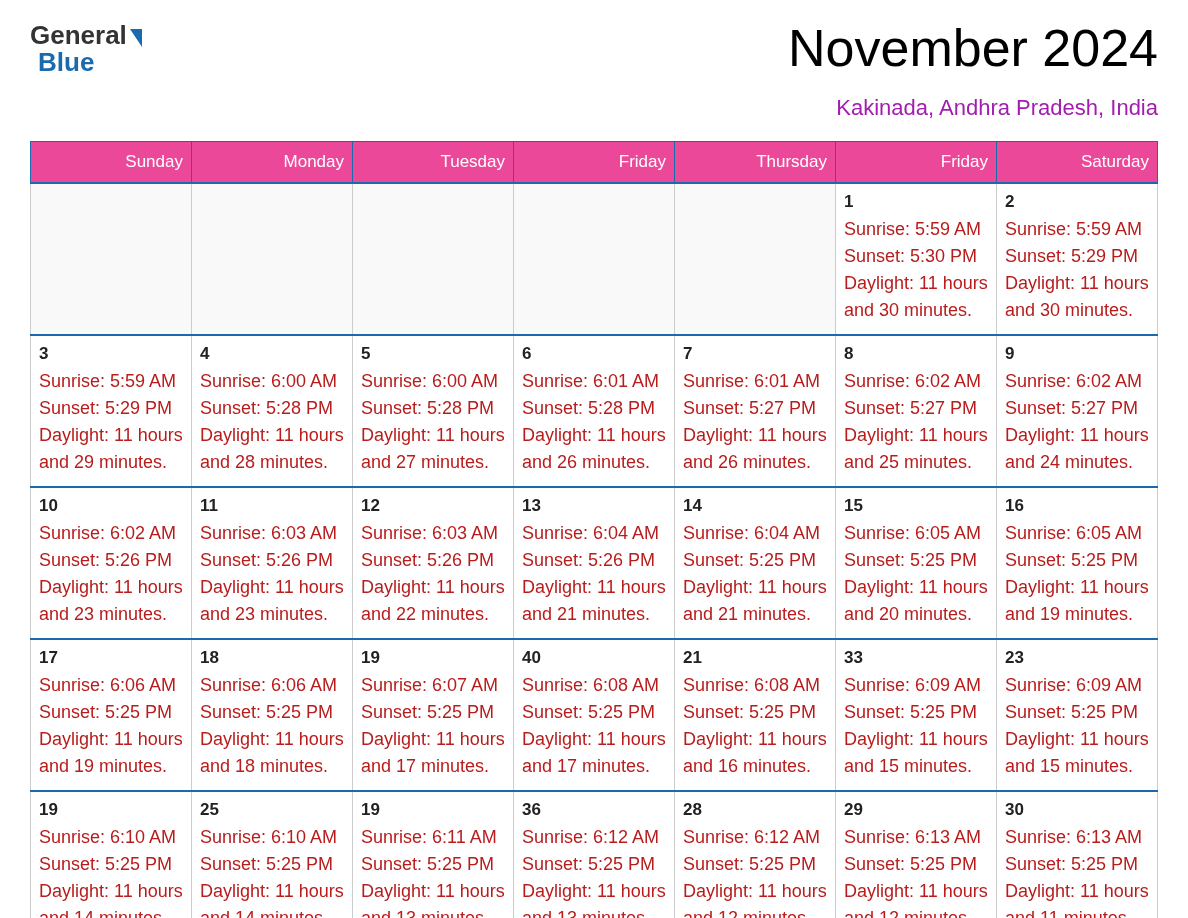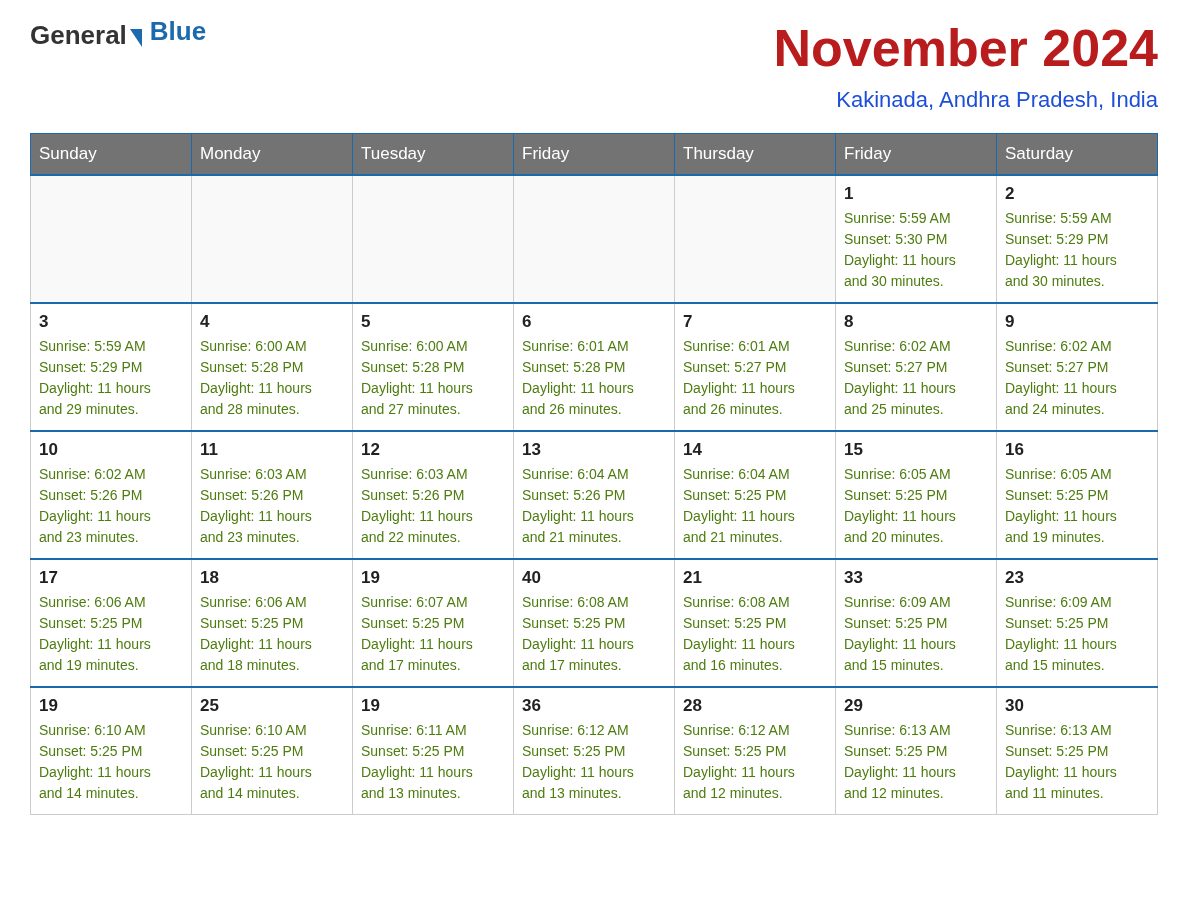--- a/index.html
+++ b/index.html
@@ -11,68 +11,68 @@
       padding: 20px 30px;
     }
     .header {
       display: flex;
       justify-content: space-between;
       align-items: flex-start;
       margin-bottom: 20px;
     }
     .logo {
       display: flex;
-      flex-direction: row;
+      flex-direction: column;
       align-items: flex-start;
     }
     .title-area {
       text-align: right;
     }
     .month-title {
       font-size: 52px;
-      font-weight: bold;
-      color: #b91c1c;
+      font-weight: normal;
+      color: #000000;
       line-height: 1.1;
     }
     .location {
       font-size: 22px;
-      color: #1d4ed8;
-      margin-top: 10px;
+      color: #a21caf;
+      margin-top: 18px;
     }
     .calendar {
       width: 100%;
       border-collapse: collapse;
       border: 1px solid #ccc;
     }
     .calendar th {
-      background-color: #737373;
+      background-color: #ec4899;
       color: #fff;
       font-size: 17px;
       font-weight: normal;
       padding: 10px 8px;
-      text-align: left;
+      text-align: right;
       border: 1px solid #1a6aad;
     }
     .calendar td {
       vertical-align: top;
       padding: 8px 8px 10px 8px;
       border: 1px solid #ccc;
       width: 14.28%;
       min-height: 110px;
       height: 110px;
     }
     .day-num {
       font-size: 17px;
       font-weight: bold;
       color: #222;
       margin-bottom: 4px;
     }
     .day-info {
-      font-size: 14px;
-      color: #4d7c0f;
+      font-size: 18px;
+      color: #b91c1c;
       line-height: 1.5;
     }
     .empty-cell {
       background: #f9f9f9;
     }
     tr.week-row td {
       border-top: 2px solid #1a6aad;
     }
   </style>
 </head>

